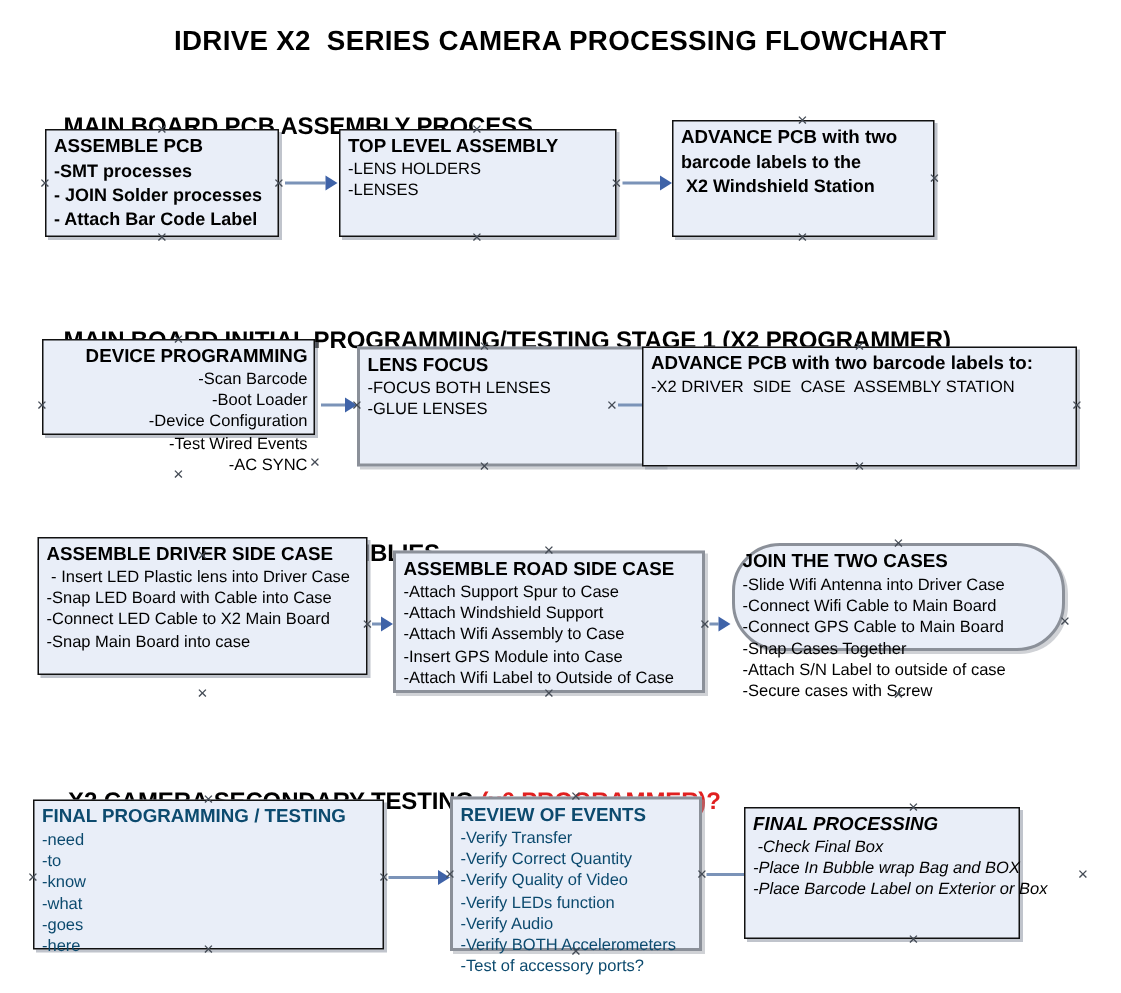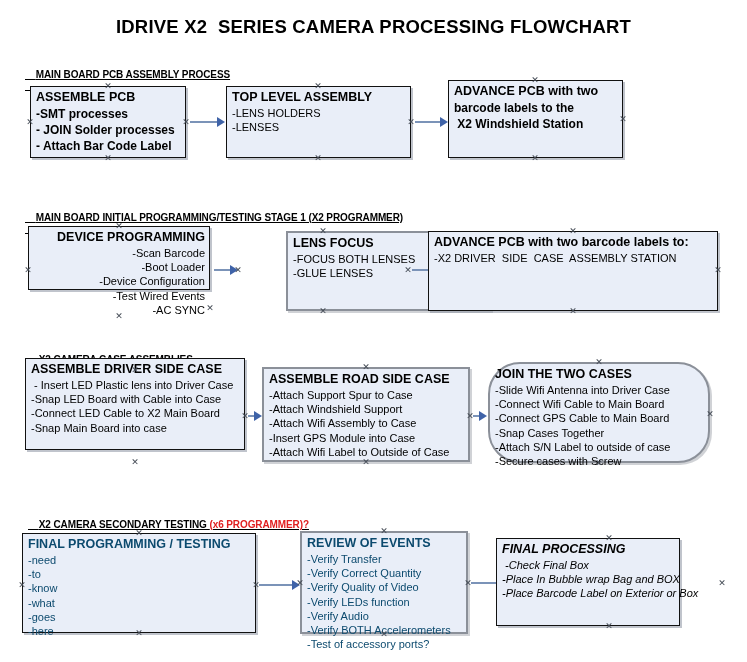--- a/index.html
+++ b/index.html
@@ -31,25 +31,24 @@
     top: 16px;
     width: 747px;
     text-align: center;
     font-size: 18.5px;
     font-weight: bold;
     letter-spacing: 0.2px;
     white-space: pre;
   }
   .section-title {
     position: absolute;
-    font-size: 10px;
+    font-size: 16px;
     font-weight: bold;
     letter-spacing: -0.1px;
     white-space: pre;
-    text-decoration: underline;
   }
   .section-title .accent {
     color: #e02020;
   }
 
   
   .node {
     position: absolute;
     background: #e9eef8;
     border: 1.3px solid #111111;
@@ -190,21 +189,21 @@
   <div class="handle" style="left:119px; top:226px;"></div>
   <div class="handle" style="left:119px; top:316px;"></div>
   <div class="handle" style="left:28px; top:270px;"></div>
   <div class="handle" style="left:210px; top:308px;"></div>
 
   <div class="arrow" style="left:214px; top:265px; width:24px;">
     <div class="shaft"></div>
     <div class="head"></div>
   </div>
 
-  <div class="node gray-border" style="left:238px; top:231px; width:205px; height:80px;margin-left:48px;">
+  <div class="node gray-border" style="left:238px; top:231px; width:205px; height:80px;">
     <div class="n-title">LENS FOCUS</div>
     <div class="n-line">-FOCUS BOTH LENSES</div>
     <div class="n-line">-GLUE LENSES</div>
   </div>
   <div class="handle" style="left:323px; top:231px;"></div>
   <div class="handle" style="left:323px; top:311px;"></div>
   <div class="handle" style="left:238px; top:270px;"></div>
   <div class="handle" style="left:408px; top:270px;"></div>
 
   <div class="arrow" style="left:412px; top:265px; width:28px;">
@@ -250,21 +249,21 @@
   </div>
   <div class="handle" style="left:366px; top:367px;"></div>
   <div class="handle" style="left:366px; top:462px;"></div>
   <div class="handle" style="left:470px; top:416px;"></div>
 
   <div class="arrow" style="left:473px; top:411px; width:14px;">
     <div class="shaft"></div>
     <div class="head"></div>
   </div>
 
-  <div class="node gray-border" style="left:488px; top:362px; width:222px; height:101px;border-radius:32px;">
+  <div class="node gray-border" style="left:488px; top:362px; width:222px; height:72px;border-radius:32px;">
     <div class="n-title">JOIN THE TWO CASES</div>
     <div class="n-line">-Slide Wifi Antenna into Driver Case</div>
     <div class="n-line">-Connect Wifi Cable to Main Board</div>
     <div class="n-line">-Connect GPS Cable to Main Board</div>
     <div class="n-line">-Snap Cases Together</div>
     <div class="n-line">-Attach S/N Label to outside of case</div>
     <div class="n-line">-Secure cases with Screw</div>
   </div>
   <div class="handle" style="left:599px; top:362px;"></div>
   <div class="handle" style="left:599px; top:463px;"></div>

